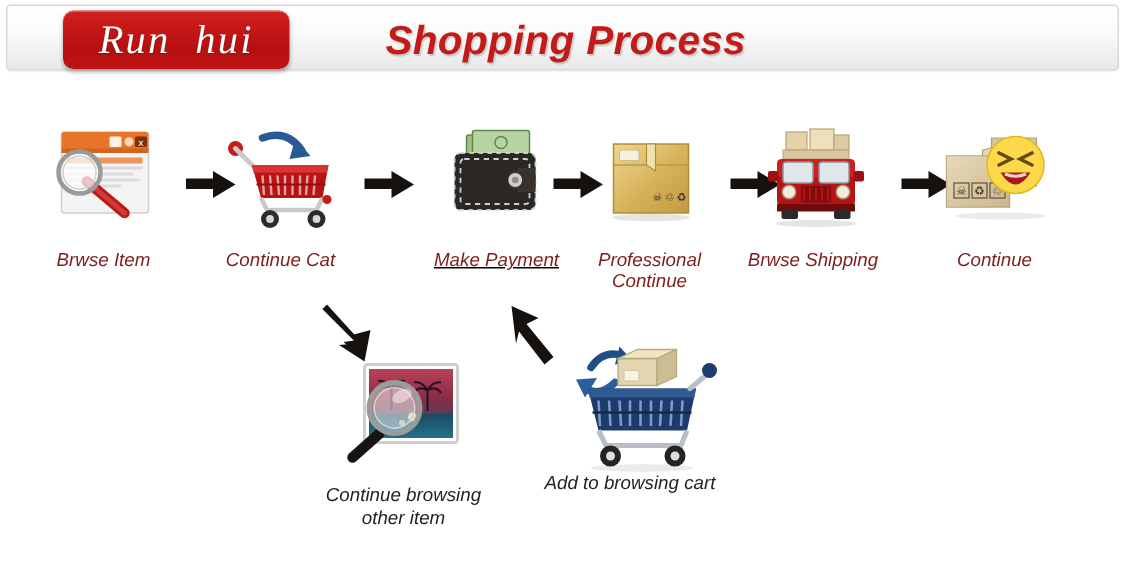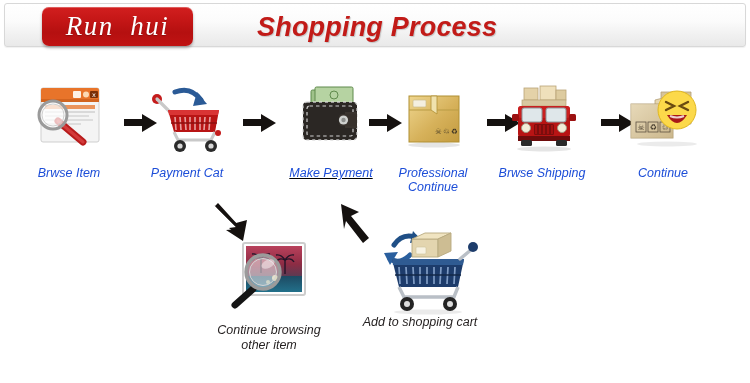--- a/index.html
+++ b/index.html
@@ -64,21 +64,21 @@
   .step .art {
     height: 78px;
     position: relative;
     margin: 0 auto;
     width: 84px;
   }
   .step .caption {
     font-family: "Liberation Sans", sans-serif;
     font-style: italic;
     font-size: 12.5px;
-    color: #1d4ed8;
+    color: #7f1d1d;
     line-height: 14px;
     margin-top: 8px;
     white-space: pre-line;
   }
 
   .arrow-h {
     position: absolute;
     width: 34px; height: 22px;
   }
   .arrow-d {
@@ -163,21 +163,21 @@
       </g>
       <line x1="26" y1="43" x2="72" y2="43" stroke="#8e0f0f" stroke-width="1.4"></line>
       <path d="M29 52 L33 60 L66 60 L70 52" fill="none" stroke="#c9c9c9" stroke-width="3"></path>
       <circle cx="35" cy="66" r="6" fill="#2b2b2b"></circle>
         <circle cx="35" cy="66" r="2.6" fill="#d8d8d8"></circle>
       <circle cx="66" cy="66" r="6" fill="#2b2b2b"></circle>
         <circle cx="66" cy="66" r="2.6" fill="#d8d8d8"></circle>
       <circle cx="73" cy="53" r="3" fill="#c41c1c"></circle>
     </svg>
   </div>
-  <div class="caption">Payment Cat</div>
+  <div class="caption">Continue Cat</div>
 </div>
 
 <div class="arrow-h" style="left:243px; top:112px;">
   <svg width="34" height="22" viewBox="0 0 34 22">
     <path d="M0 7 H18 V2 L33 11 L18 20 V14 H0 Z" fill="#15110f"></path>
   </svg>
 </div>
 
 <div class="step" style="left:276px; top:80px;text-decoration:underline;">
   <div class="art">
@@ -403,14 +403,14 @@
       <path d="M27 62 L32 72 L82 72 L86 62" fill="none" stroke="#b9bfc6" stroke-width="3.4"></path>
       <path d="M88 34 L100 24" fill="none" stroke="#b9bfc6" stroke-width="3.4" stroke-linecap="round"></path>
       <circle cx="101" cy="22" r="5" fill="#1d3c6b"></circle>
       <circle cx="35" cy="79" r="7" fill="#242424"></circle>
         <circle cx="35" cy="79" r="3" fill="#dedede"></circle>
       <circle cx="78" cy="79" r="7" fill="#242424"></circle>
         <circle cx="78" cy="79" r="3" fill="#dedede"></circle>
       <ellipse cx="56" cy="87" rx="34" ry="2.6" fill="#000" opacity="0.08"></ellipse>
     </svg>
   </div>
-  <div class="caption">Add to shopping cart</div>
+  <div class="caption">Add to browsing cart</div>
 </div>
 
 </body></html>

